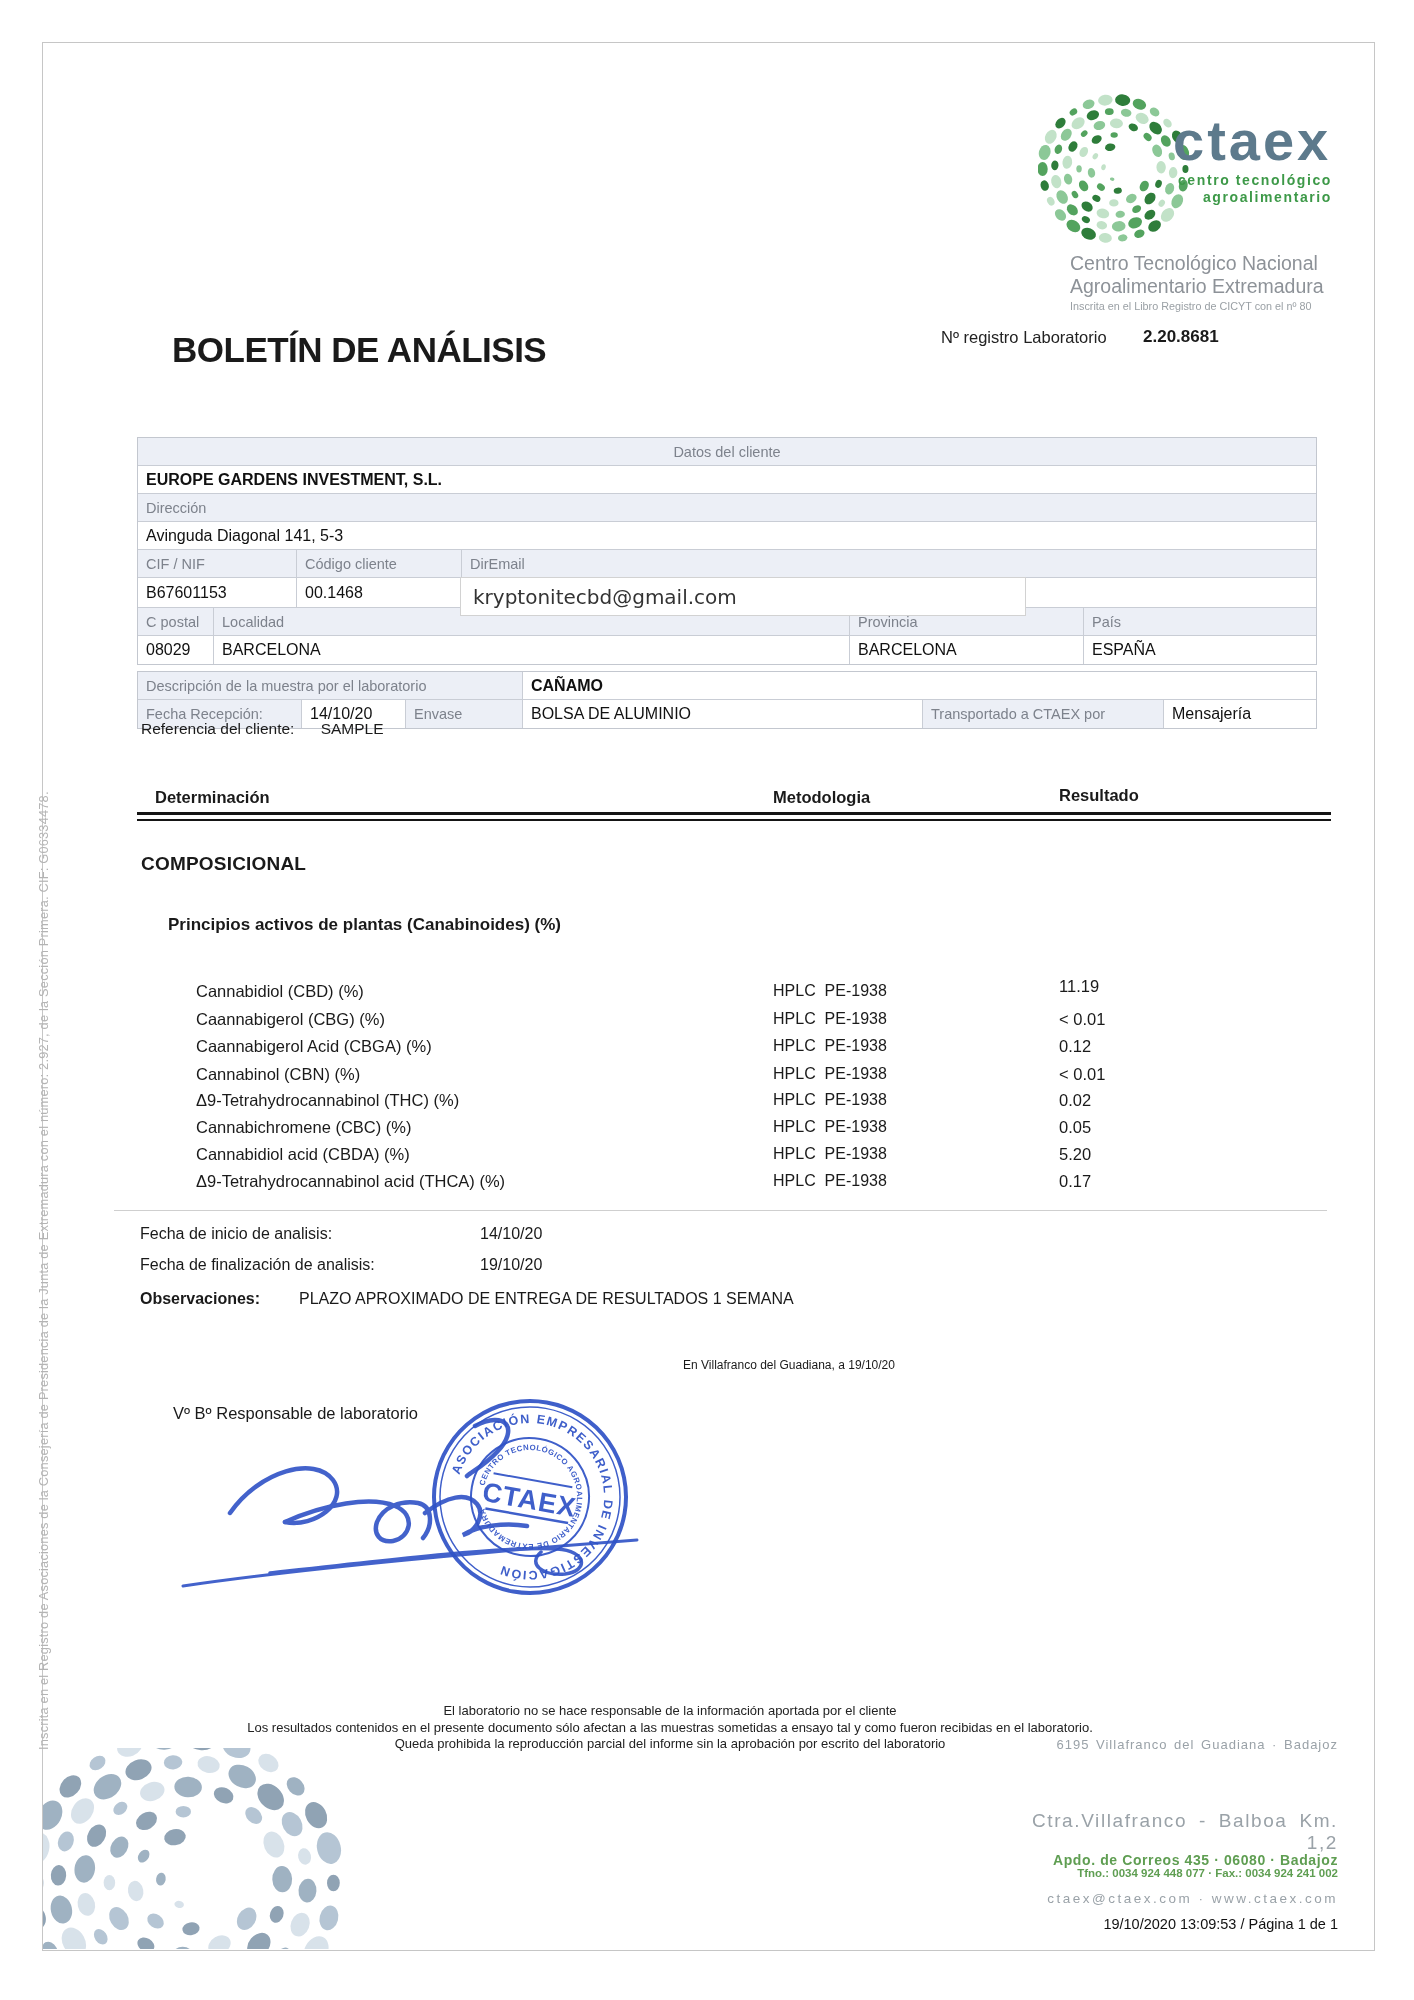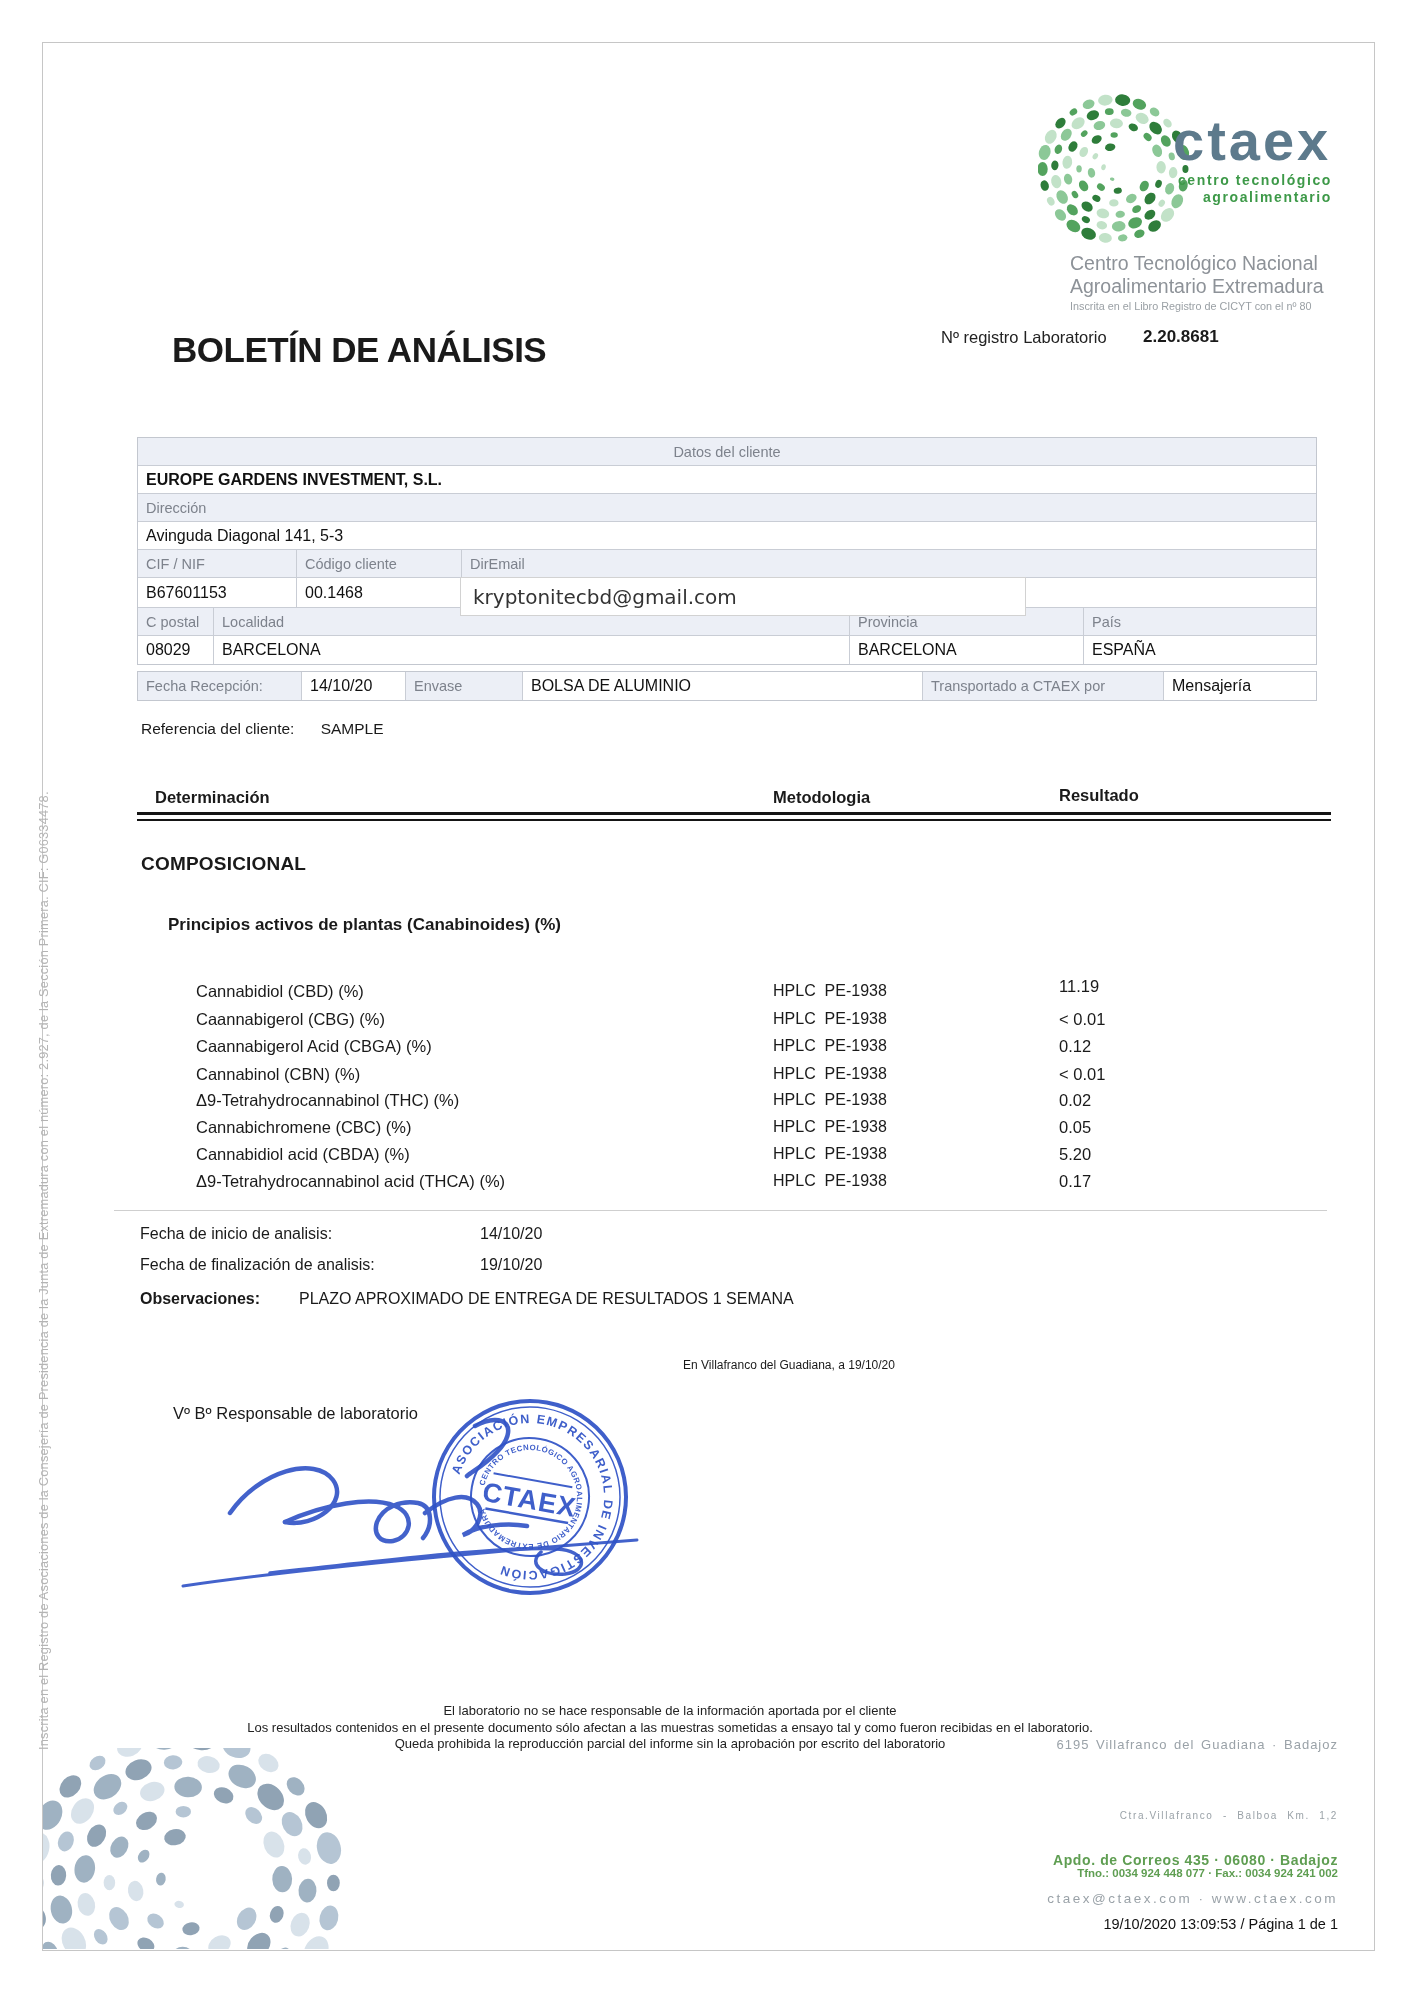--- a/index.html
+++ b/index.html
@@ -57,21 +57,21 @@
   .sig-svg{left:175px;top:1408px;}
   .stamp-wrap{left:430px;top:1397px;width:200px;height:200px;transform:rotate(10deg);opacity:.92;}
   .stamp-txt{font-family:"Liberation Sans",sans-serif;font-weight:bold;fill:#2f52c6;}
   
   .disclaimer{left:137px;top:1703px;width:1066px;text-align:center;
     font-size:13px;line-height:16.5px;color:#222;}
   
   .f-right{left:1000px;width:338px;text-align:right;}
   .f-gray{color:#9aa2a8;}
   .f-green{color:#5f9e52;}
-  .addr1{top:1810px;font-size:10px;letter-spacing:1.6px;word-spacing:5px;}
+  .addr1{top:1810px;font-size:19px;letter-spacing:1.6px;word-spacing:5px;}
   .addr2{top:1737px;font-size:13px;letter-spacing:1px;word-spacing:2px;}
   .pobox{top:1852px;font-size:14px;font-weight:bold;letter-spacing:.6px;}
   .phone{top:1867px;font-size:11.5px;font-weight:bold;}
   .web{top:1891px;font-size:13.5px;letter-spacing:2.5px;}
   .stamp-time{top:1916px;font-size:14.5px;color:#111;}
   
   .fglobe-clip{left:43px;top:1748px;width:318px;height:201px;overflow:hidden;}
 </style>
 </head>
 <body>
@@ -212,20 +212,24 @@
     <div class="trow">
       <div class="cell val" style="width:75px;">08029</div>
       <div class="cell cdiv val" style="width:636px;">BARCELONA</div>
       <div class="cell cdiv val" style="width:234px;">BARCELONA</div>
       <div class="cell cdiv val" style="flex:1;">ESPAÑA</div>
     </div>
   </div>
 
   <div class="abs tbl" style="top:671px;">
     <div class="trow">
+      <div class="cell lav lbl" style="width:384px;">Descripción de la muestra por el laboratorio</div>
+      <div class="cell cdiv val bold" style="flex:1;">CAÑAMO</div>
+    </div>
+    <div class="trow">
       <div class="cell lav lbl" style="width:163px;padding-right:0;">Fecha Recepción:</div>
       <div class="cell cdiv val" style="width:104px;background:#fff;">14/10/20</div>
       <div class="cell cdiv lav lbl" style="width:117px;">Envase</div>
       <div class="cell cdiv val" style="width:400px;">BOLSA DE ALUMINIO</div>
       <div class="cell cdiv lav lbl" style="width:241px;">Transportado a CTAEX por</div>
       <div class="cell cdiv val" style="flex:1;">Mensajería</div>
     </div>
   </div>
 
   <div class="abs ref-line">

